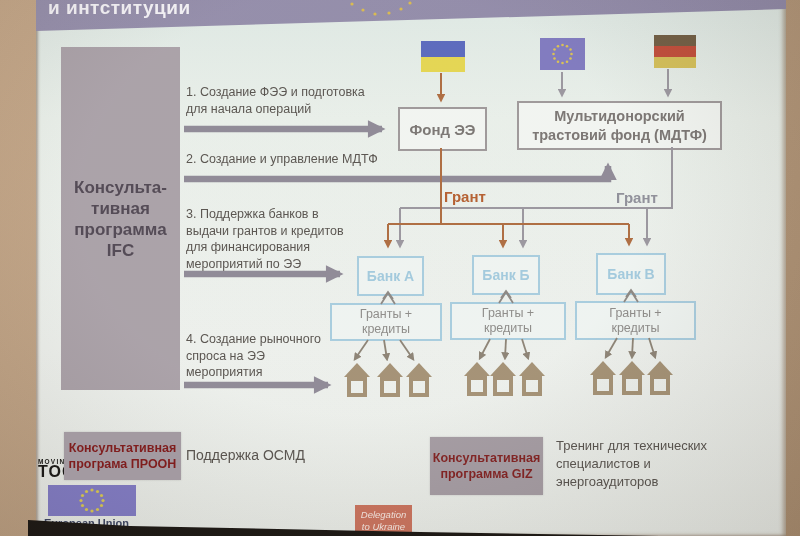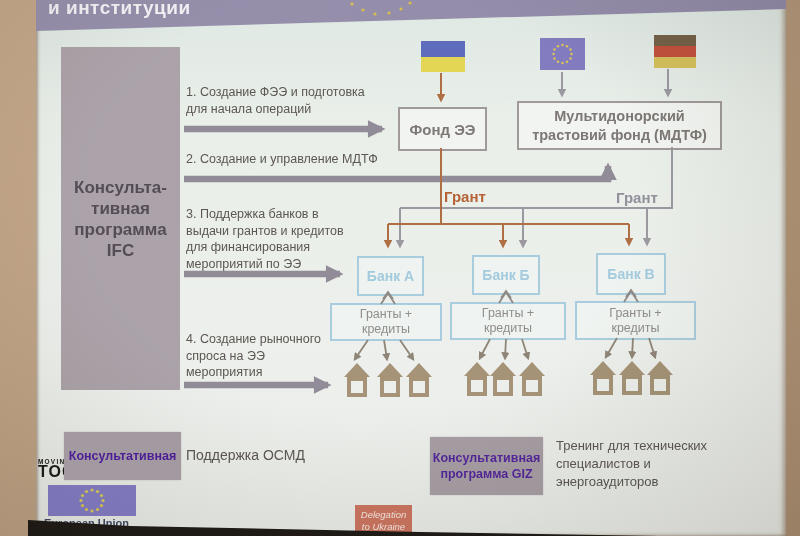--- a/index.html
+++ b/index.html
@@ -17,21 +17,21 @@
   
   .t{position:absolute;color:#55504b;line-height:16.5px;font-size:12.5px;}
   
   .obox{position:absolute;border:2px solid #9c9697;background:#f1f4f0;color:#787370;
         display:flex;flex-direction:column;align-items:center;justify-content:center;
         font-weight:600;text-align:center;}
   .bbox{position:absolute;border:2px solid #a6cbdd;background:#eef3f0;color:#a0c8dc;
         display:flex;align-items:center;justify-content:center;font-weight:bold;font-size:14px;}
   .gbox{position:absolute;border:2px solid #a6cbdd;background:#eef3f0;color:#8b8986;
         display:flex;flex-direction:column;align-items:center;justify-content:center;font-size:12.5px;line-height:15px;}
-  .pbox{position:absolute;background:#a39aa1;color:#4c1d95;display:flex;flex-direction:column;
+  .pbox{position:absolute;background:#a39aa1;color:#7f1d1d;display:flex;flex-direction:column;
         align-items:center;justify-content:center;font-weight:bold;font-size:12.5px;line-height:16px;text-align:center;
         box-shadow:0 0 2px rgba(0,0,0,.15);}
   .ifc{position:absolute;left:61px;top:47px;width:119px;height:343px;background:#a89fa6;
        display:flex;flex-direction:column;align-items:center;justify-content:center;
        color:#4e4550;font-size:17px;font-weight:bold;line-height:21px;text-align:center;}
   .grant{position:absolute;font-size:15px;font-weight:bold;}
   
   .house{position:absolute;width:26px;height:37px;}
   .house .roof{width:0;height:0;border-left:13px solid transparent;border-right:13px solid transparent;
                border-bottom:14px solid #a28f72;margin:0 auto;}
@@ -253,20 +253,21 @@
       <path d="M649,338 L655,357" marker-end="url(#mSb)"></path>
     </g>
   </svg>
 
   <div class="moving">
     <div class="m1">MOVING</div>
     <div class="m2">TOG</div>
   </div>
   <div class="pbox z2" style="left:64px;top:432px;width:117px;height:48px">
     <div>Консультативная</div>
+    <div>програма ПРООН</div>
   </div>
   <div class="t" style="left:186px;top:447px;font-size:14px">Поддержка ОСМД</div>
 
   <div class="pbox" style="left:430px;top:437px;width:113px;height:58px">
     <div>Консультативная</div>
     <div>программа GIZ</div>
   </div>
   <div class="t" style="left:556px;top:437px;font-size:13px;line-height:18px">
     <div>Тренинг для технических</div>
     <div>специалистов и</div>

